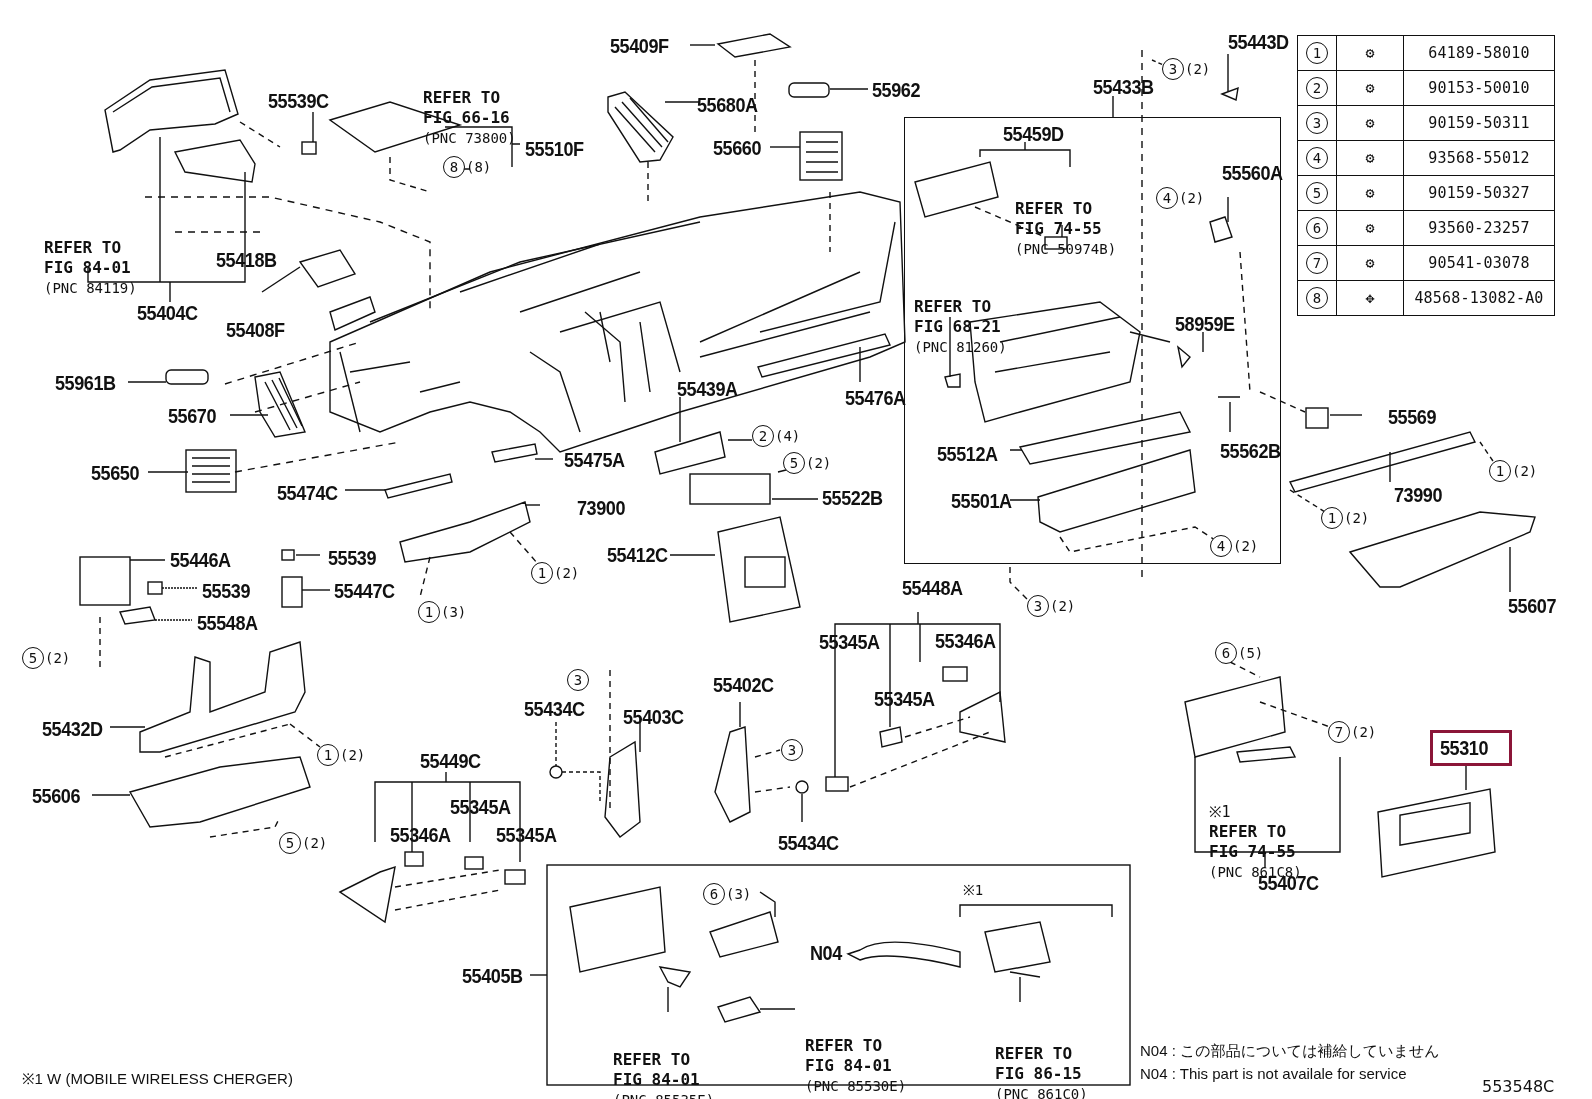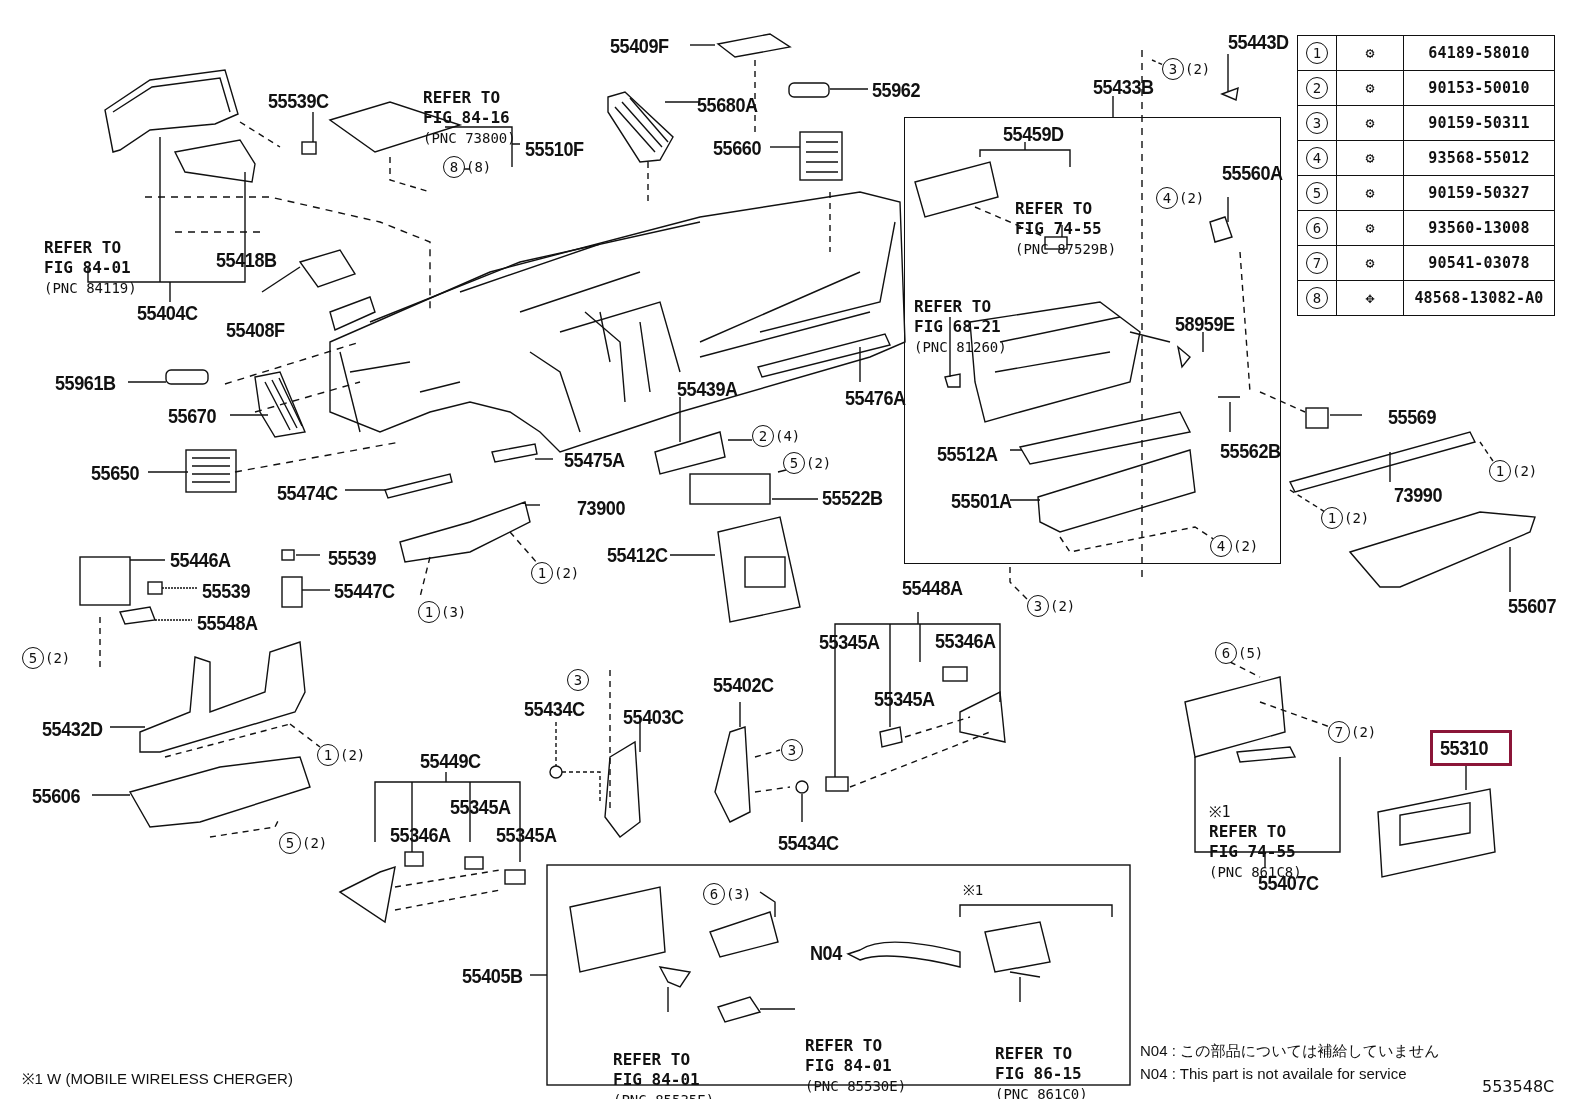--- a/index.html
+++ b/index.html
@@ -11,21 +11,21 @@
   .ref .l1,.ref .l2{font-weight:bold;font-size:16px;}
   .ref .l3{font-size:14px;}
   .callout{position:absolute;display:flex;align-items:center;font-family:"DejaVu Sans Mono",monospace;font-size:14px;white-space:nowrap;}
   .circ{width:22px;height:22px;border:1.6px solid #111;border-radius:50%;display:flex;align-items:center;justify-content:center;font-size:14px;background:#fff;box-sizing:border-box;}
   .qty{margin-left:1px;}
   .box{position:absolute;border:1.6px solid #111;}
   #fasteners{position:absolute;left:1297px;top:23px;border-collapse:collapse;font-family:"DejaVu Sans Mono",monospace;font-size:15px;}
   #fasteners td{border:1.5px solid #111;height:34px;padding:0;text-align:center;}
   #fasteners td.c1{width:38px;}
   #fasteners td.c2{width:66px;}
-  #fasteners td.c3{width:150px;font-weight:bold;letter-spacing:0.2px;}
+  #fasteners td.c3{width:150px;font-weight:normal;letter-spacing:0.2px;}
   #fasteners .circ{margin:auto;}
   .hl{position:absolute;border:3px solid #8b1538;}
   .note{position:absolute;font-family:Liberation Sans, sans-serif;font-size:15px;white-space:nowrap;}
   .figid{position:absolute;font-family:"DejaVu Sans",sans-serif;font-size:16px;white-space:nowrap;}
 </style>
 </head>
 <body>
 
 <div id="stage">
 
@@ -271,27 +271,27 @@
 <div class="pn" style="left:1388px;top:394px">55569</div>
 <div class="pn" style="left:1394px;top:472px">73990</div>
 <div class="pn" style="left:1508px;top:583px">55607</div>
 <div class="pn" style="left:1258px;top:860px">55407C</div>
 <div class="pn" style="left:1440px;top:725px">55310</div>
 <div class="hl" style="left: 1430px; top: 718px; width: 76px; height: 30px; border-color: rgb(139, 21, 56);"></div>
 <div class="pn" style="left:462px;top:953px">55405B</div>
 <div class="pn" style="left:810px;top:930px">N04</div>
 
 <div class="ref" style="left:423px;top:36px">
-  <div class="l1">REFER TO</div><div class="l2">FIG 84-16</div><div class="l3">(PNC 73800)</div>
+  <div class="l1">REFER TO</div><div class="l2">FIG 66-16</div><div class="l3">(PNC 73800)</div>
 </div>
 <div class="ref" style="left:44px;top:186px">
   <div class="l1">REFER TO</div><div class="l2">FIG 84-01</div><div class="l3">(PNC 84119)</div>
 </div>
 <div class="ref" style="left:1015px;top:147px">
-  <div class="l1">REFER TO</div><div class="l2">FIG 74-55</div><div class="l3">(PNC 87529B)</div>
+  <div class="l1">REFER TO</div><div class="l2">FIG 74-55</div><div class="l3">(PNC 50974B)</div>
 </div>
 <div class="ref" style="left:914px;top:245px">
   <div class="l1">REFER TO</div><div class="l2">FIG 68-21</div><div class="l3">(PNC 81260)</div>
 </div>
 <div class="ref" style="left:1209px;top:750px">
   <div>※1</div><div class="l1">REFER TO</div><div class="l2">FIG 74-55</div><div class="l3">(PNC 861C8)</div>
 </div>
 <div class="ref" style="left:613px;top:998px">
   <div class="l1">REFER TO</div><div class="l2">FIG 84-01</div><div class="l3">(PNC 85535E)</div>
 </div>
@@ -417,21 +417,21 @@
             <span class="circ">5</span>
           </td>
           <td class="c2"><span>⚙</span></td>
           <td class="c3">90159-50327</td>
         </tr>
     <tr>
           <td class="c1">
             <span class="circ">6</span>
           </td>
           <td class="c2"><span>⚙</span></td>
-          <td class="c3">93560-13008</td>
+          <td class="c3">93560-23257</td>
         </tr>
     <tr>
           <td class="c1">
             <span class="circ">7</span>
           </td>
           <td class="c2"><span>⚙</span></td>
           <td class="c3">90541-03078</td>
         </tr>
     <tr>
           <td class="c1">

